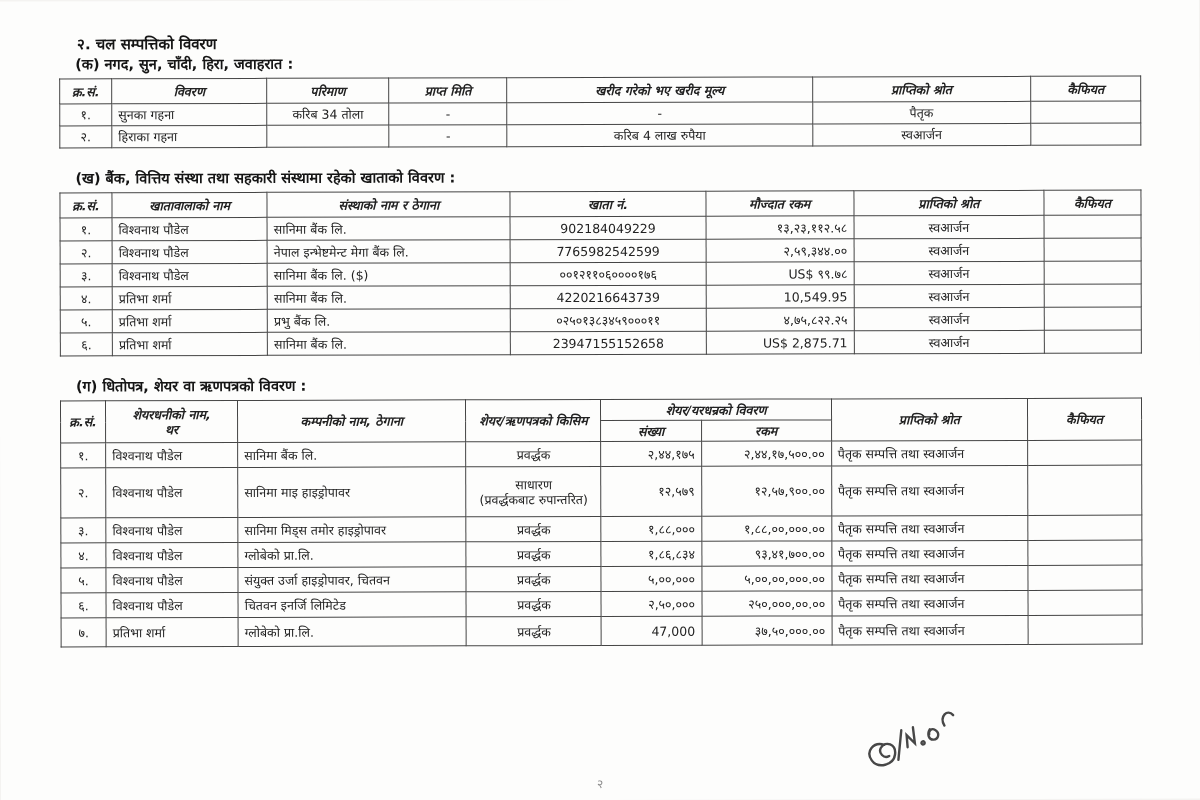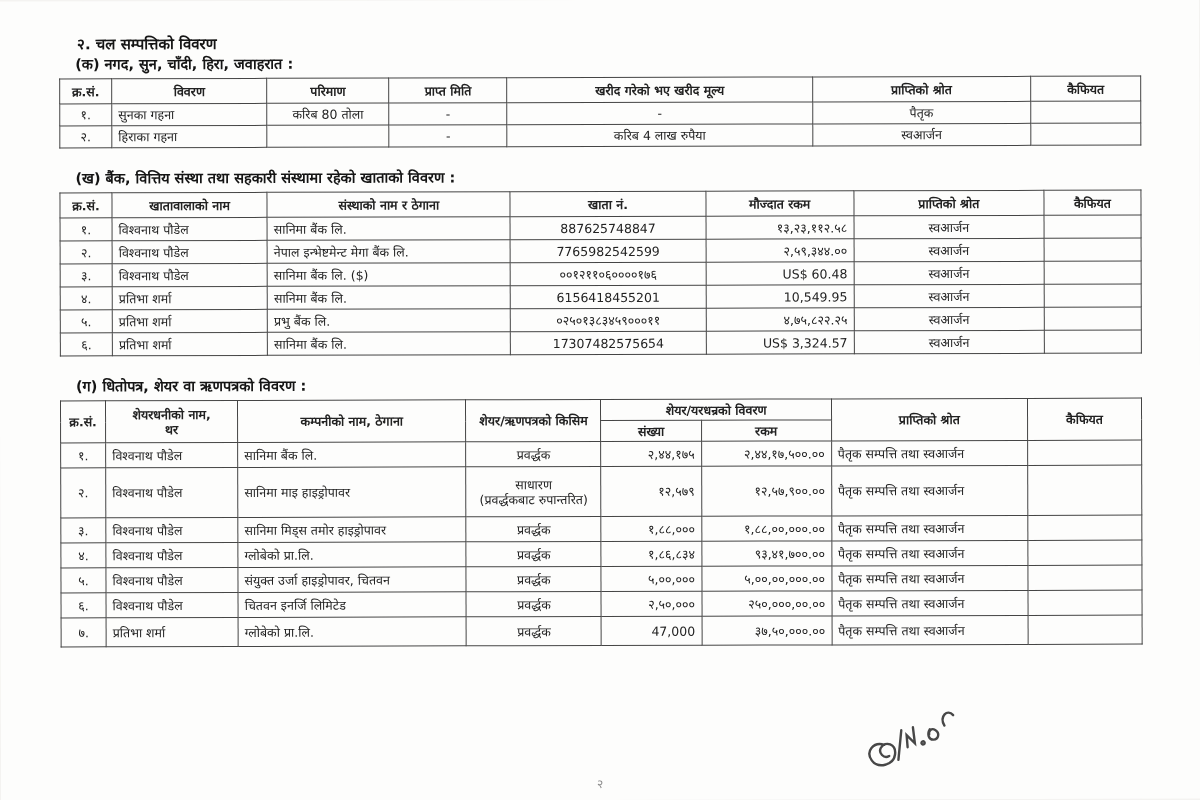--- a/index.html
+++ b/index.html
@@ -29,21 +29,21 @@
     font-size:12.5px;color:#222;
   }
   th,td{
     border:1px solid #454545;
     padding:1px 6px;
     overflow:hidden;
     vertical-align:middle;
     line-height:1.2;
   }
   table{border:1.5px solid #3a3a3a;}
-  th{font-weight:bold;text-align:center;}
+  th{font-weight:bold;text-align:center;font-style:italic;}
   .c{text-align:center;}
   .l{text-align:left;border-radius:7px;}
   .r{text-align:right;}
   .pre{white-space:pre-line;}
   #table-a tr.hd{height:25px;}
   #table-a tr.rw{height:22px;}
   #table-b tr.hd{height:25px;}
   #table-b tr.rw{height:23px;}
   #table-c tr.hd1{height:21px;}
   #table-c tr.hd2{height:21px;}
@@ -82,21 +82,21 @@
       <th>विवरण</th>
       <th>परिमाण</th>
       <th>प्राप्त मिति</th>
       <th>खरीद गरेको भए खरीद मूल्य</th>
       <th>प्राप्तिको श्रोत</th>
       <th>कैफियत</th>
     </tr>
     <tr class="rw">
       <td class="c">१.</td>
       <td class="l">सुनका गहना</td>
-      <td class="c">करिब 80 तोला</td>
+      <td class="c">करिब 34 तोला</td>
       <td class="c">-</td>
       <td class="c">-</td>
       <td class="c">पैतृक</td>
       <td class="c"></td>
     </tr>
     <tr class="rw">
       <td class="c">२.</td>
       <td class="l">हिराका गहना</td>
       <td class="c"></td>
       <td class="c">-</td>
@@ -126,67 +126,67 @@
       <th>संस्थाको नाम र ठेगाना</th>
       <th>खाता नं.</th>
       <th>मौज्दात रकम</th>
       <th>प्राप्तिको श्रोत</th>
       <th>कैफियत</th>
     </tr>
     <tr class="rw">
       <td class="c">१.</td>
       <td class="l">विश्वनाथ पौडेल</td>
       <td class="l">सानिमा बैंक लि.</td>
-      <td class="c">887625748847</td>
+      <td class="c">902184049229</td>
       <td class="r">१३,२३,११२.५८</td>
       <td class="c">स्वआर्जन</td>
       <td class="c"></td>
     </tr>
     <tr class="rw">
       <td class="c">२.</td>
       <td class="l">विश्वनाथ पौडेल</td>
       <td class="l">नेपाल इन्भेष्टमेन्ट मेगा बैंक लि.</td>
       <td class="c">7765982542599</td>
       <td class="r">२,५९,३४४.००</td>
       <td class="c">स्वआर्जन</td>
       <td class="c"></td>
     </tr>
     <tr class="rw">
       <td class="c">३.</td>
       <td class="l">विश्वनाथ पौडेल</td>
       <td class="l">सानिमा बैंक लि. ($)</td>
       <td class="c">००१२११०६००००१७६</td>
-      <td class="r">US$ 60.48</td>
+      <td class="r">US$ ९९.७८</td>
       <td class="c">स्वआर्जन</td>
       <td class="c"></td>
     </tr>
     <tr class="rw">
       <td class="c">४.</td>
       <td class="l">प्रतिभा शर्मा</td>
       <td class="l">सानिमा बैंक लि.</td>
-      <td class="c">6156418455201</td>
+      <td class="c">4220216643739</td>
       <td class="r">10,549.95</td>
       <td class="c">स्वआर्जन</td>
       <td class="c"></td>
     </tr>
     <tr class="rw">
       <td class="c">५.</td>
       <td class="l">प्रतिभा शर्मा</td>
       <td class="l">प्रभु बैंक लि.</td>
       <td class="c">०२५०१३८३४५९०००११</td>
       <td class="r">४,७५,८२२.२५</td>
       <td class="c">स्वआर्जन</td>
       <td class="c"></td>
     </tr>
     <tr class="rw">
       <td class="c">६.</td>
       <td class="l">प्रतिभा शर्मा</td>
       <td class="l">सानिमा बैंक लि.</td>
-      <td class="c">17307482575654</td>
-      <td class="r">US$ 3,324.57</td>
+      <td class="c">23947155152658</td>
+      <td class="r">US$ 2,875.71</td>
       <td class="c">स्वआर्जन</td>
       <td class="c"></td>
     </tr>
   </tbody>
     </table>
 
   <div class="sec-heading gap">(ग) धितोपत्र, शेयर वा ऋणपत्रको विवरण :</div>
 
   <table id="table-c">
     <colgroup>

